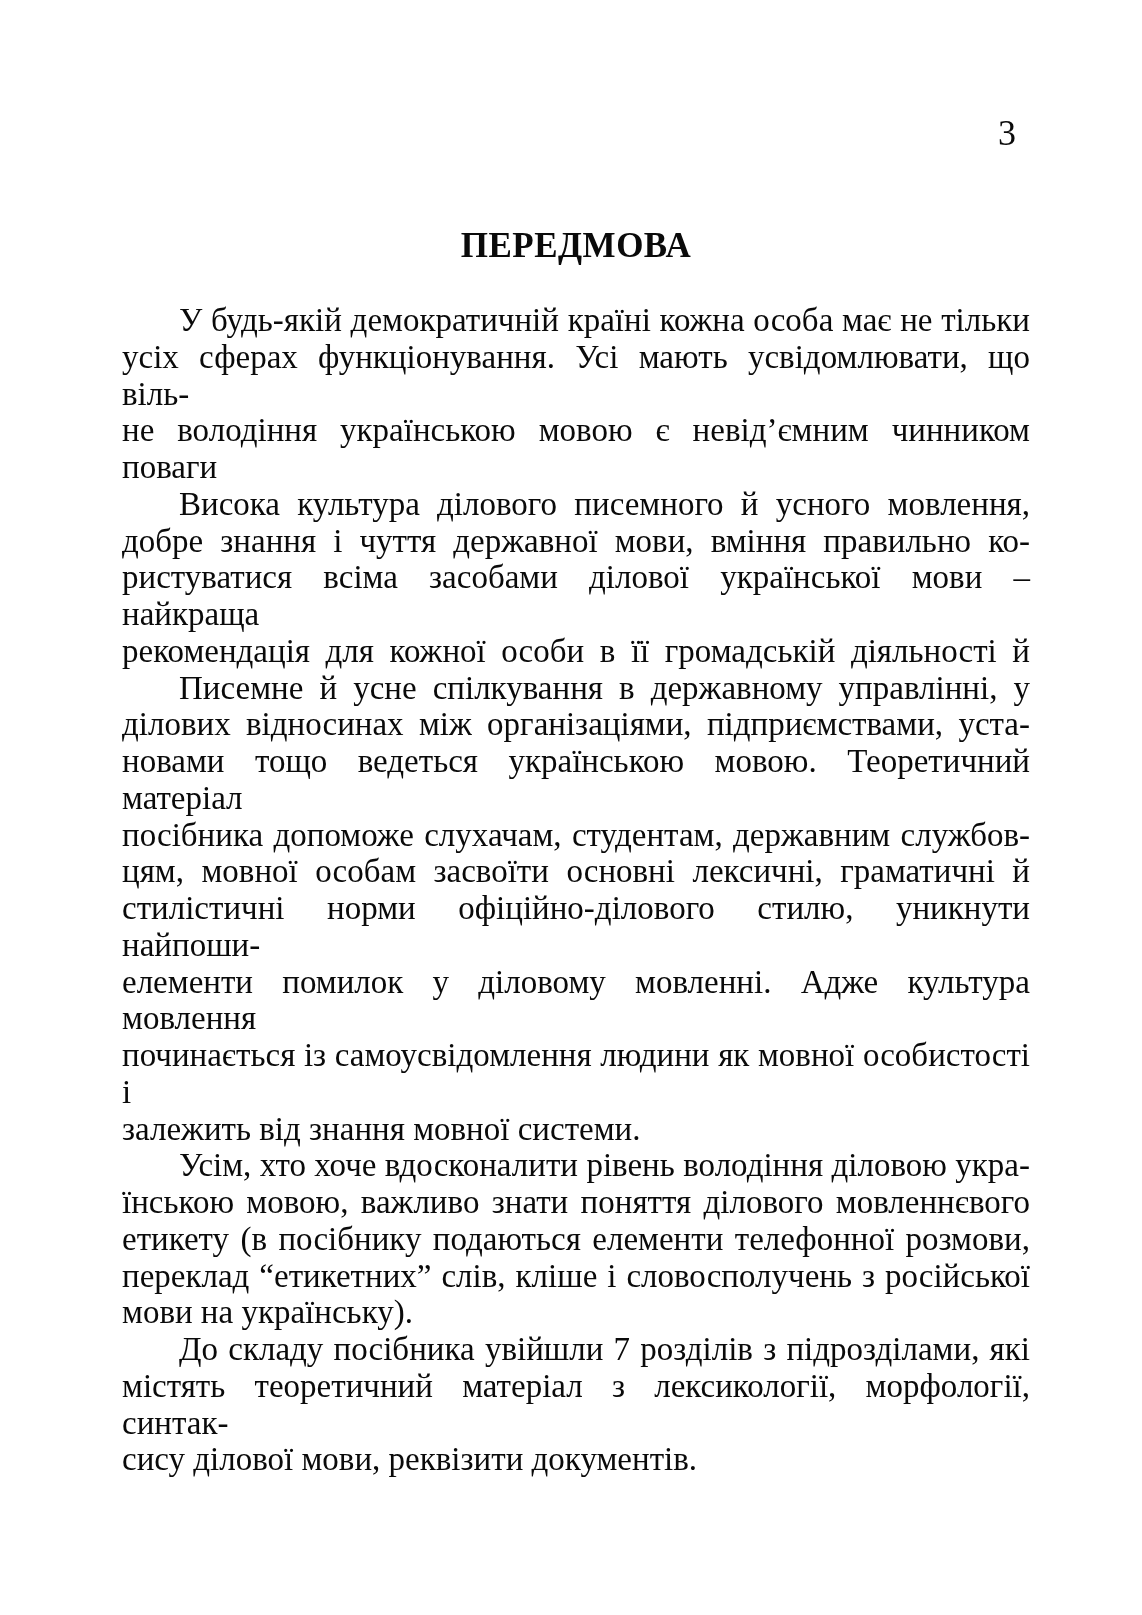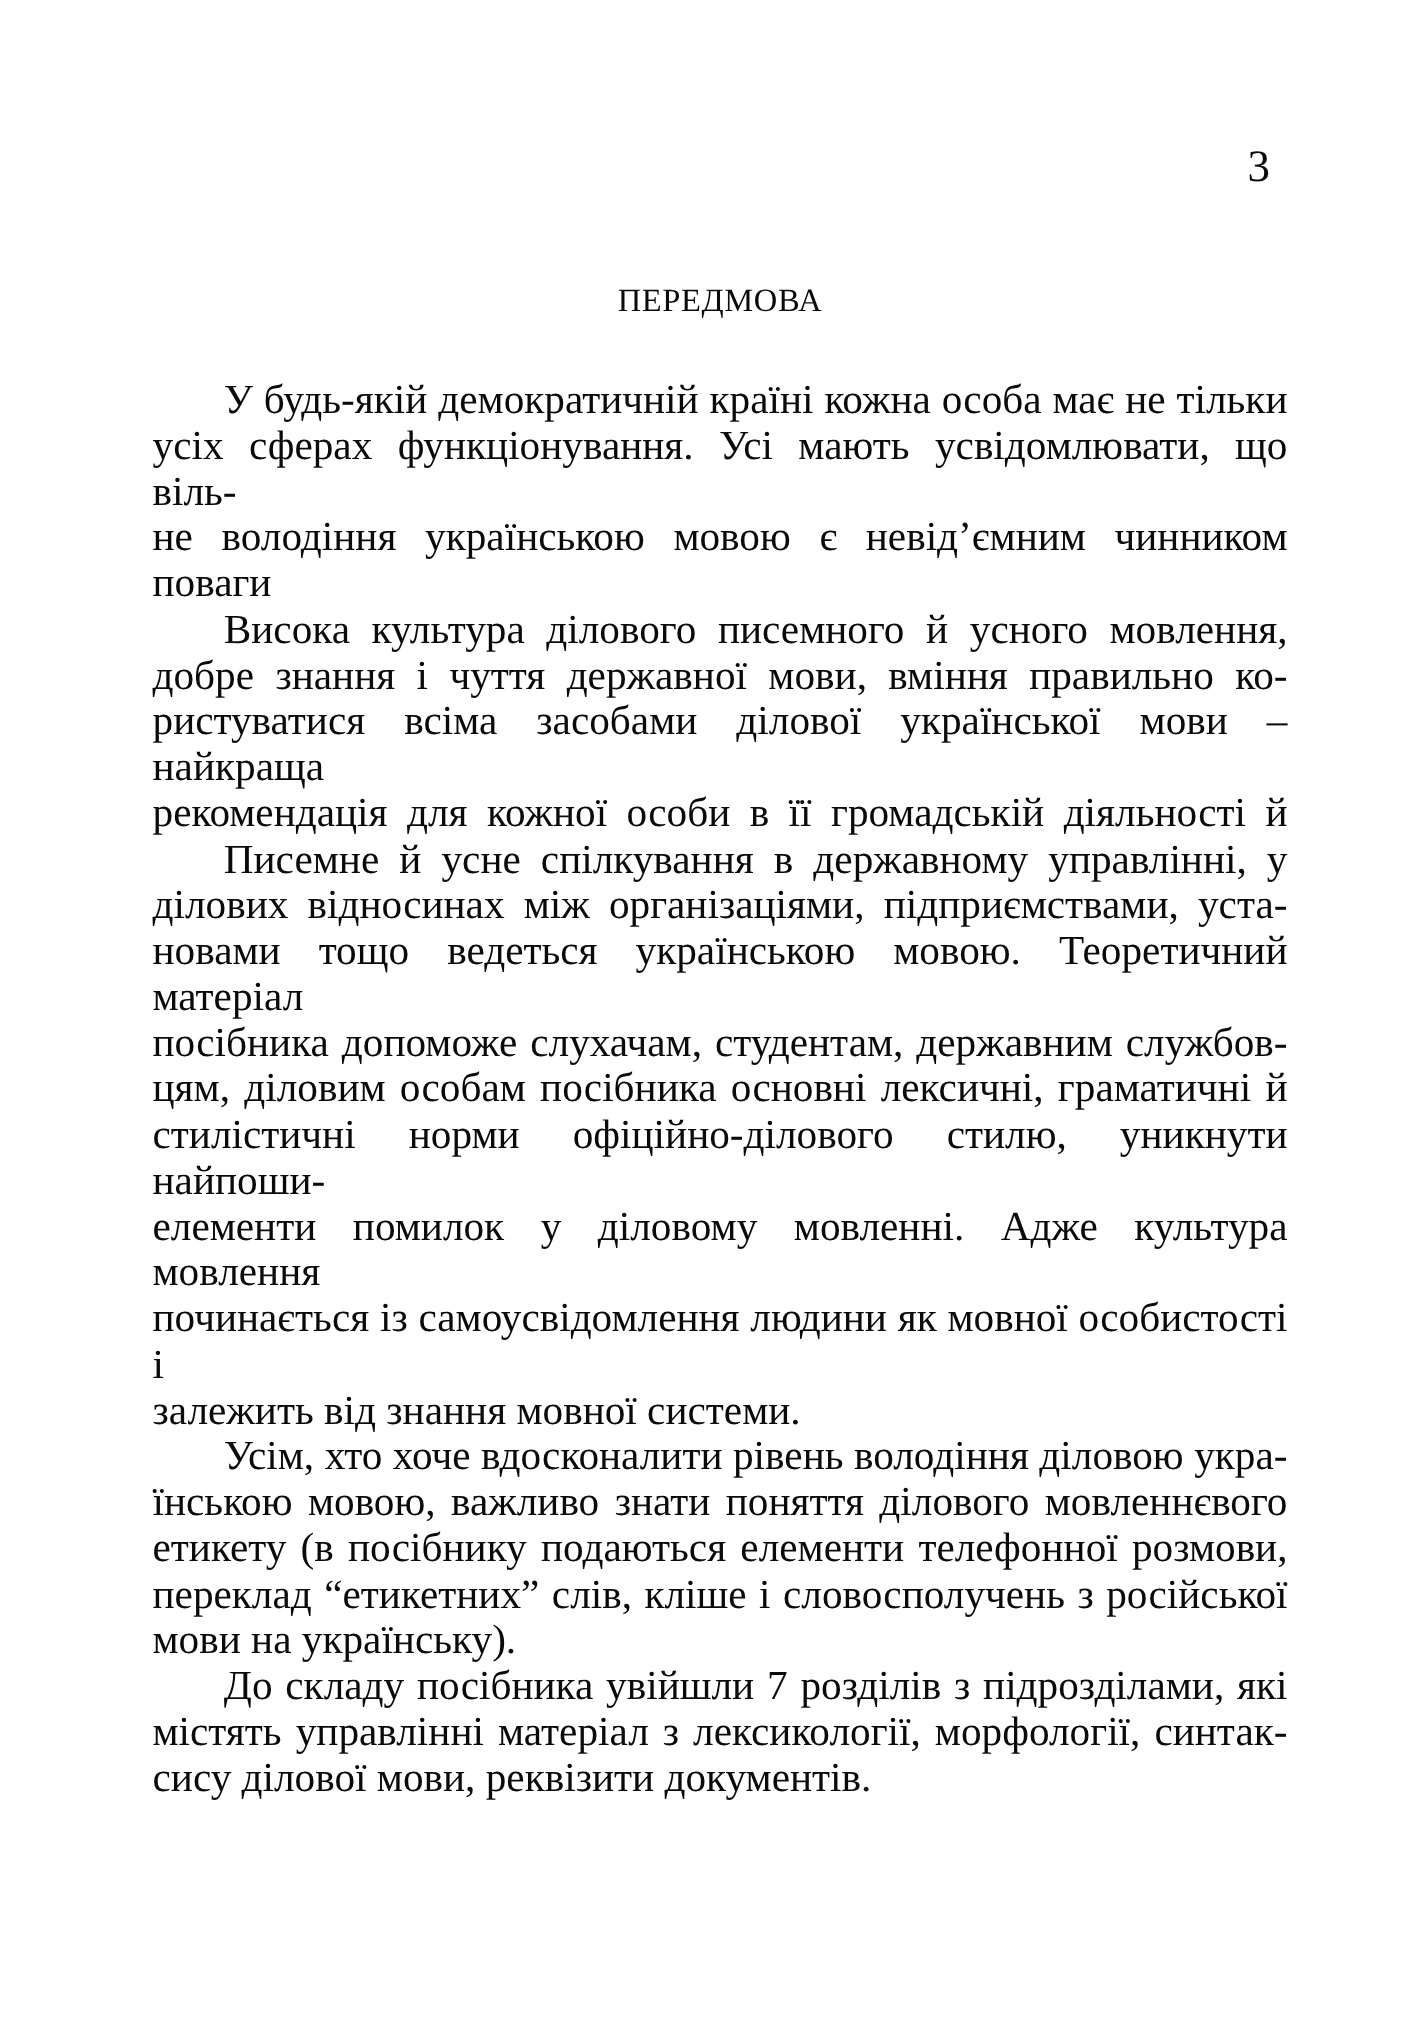--- a/index.html
+++ b/index.html
@@ -26,22 +26,22 @@
     font-size: 36px;
     line-height: 1.1;
   }
   .heading {
     position: absolute;
     top: 226px;
     left: 122px;
     width: 908px;
     margin: 0;
     text-align: center;
-    font-size: 26px;
-    font-weight: normal;
+    font-size: 35px;
+    font-weight: bold;
     letter-spacing: 0.5px;
   }
   .content {
     position: absolute;
     top: 302px;
     left: 122px;
     width: 908px;
     font-size: 33px;
     line-height: 36.75px;
   }
@@ -76,32 +76,32 @@
         <div class="line first">Висока культура ділового писемного й усного мовлення,</div>
         <div class="line">добре знання і чуття державної мови, вміння правильно ко-</div>
         <div class="line">ристуватися всіма засобами ділової української мови – найкраща</div>
         <div class="line">рекомендація для кожної особи в її громадській діяльності й</div>
       </div>
       <div class="para">
         <div class="line first">Писемне й усне спілкування в державному управлінні, у</div>
         <div class="line">ділових відносинах між організаціями, підприємствами, уста-</div>
         <div class="line">новами тощо ведеться українською мовою. Теоретичний матеріал</div>
         <div class="line">посібника допоможе слухачам, студентам, державним службов-</div>
-        <div class="line">цям, діловим особам посібника основні лексичні, граматичні й</div>
+        <div class="line">цям, мовної особам засвоїти основні лексичні, граматичні й</div>
         <div class="line">стилістичні норми офіційно-ділового стилю, уникнути найпоши-</div>
         <div class="line">елементи помилок у діловому мовленні. Адже культура мовлення</div>
         <div class="line">починається із самоусвідомлення людини як мовної особистості і</div>
         <div class="line last">залежить від знання мовної системи.</div>
       </div>
       <div class="para">
         <div class="line first">Усім, хто хоче вдосконалити рівень володіння діловою укра-</div>
         <div class="line">їнською мовою, важливо знати поняття ділового мовленнєвого</div>
         <div class="line">етикету (в посібнику подаються елементи телефонної розмови,</div>
         <div class="line">переклад “етикетних” слів, кліше і словосполучень з російської</div>
         <div class="line last">мови на українську).</div>
       </div>
       <div class="para">
         <div class="line first">До складу посібника увійшли 7 розділів з підрозділами, які</div>
-        <div class="line">містять управлінні матеріал з лексикології, морфології, синтак-</div>
+        <div class="line">містять теоретичний матеріал з лексикології, морфології, синтак-</div>
         <div class="line last">сису ділової мови, реквізити документів.</div>
       </div>
     </div>
 </div>
 
 </body></html>

